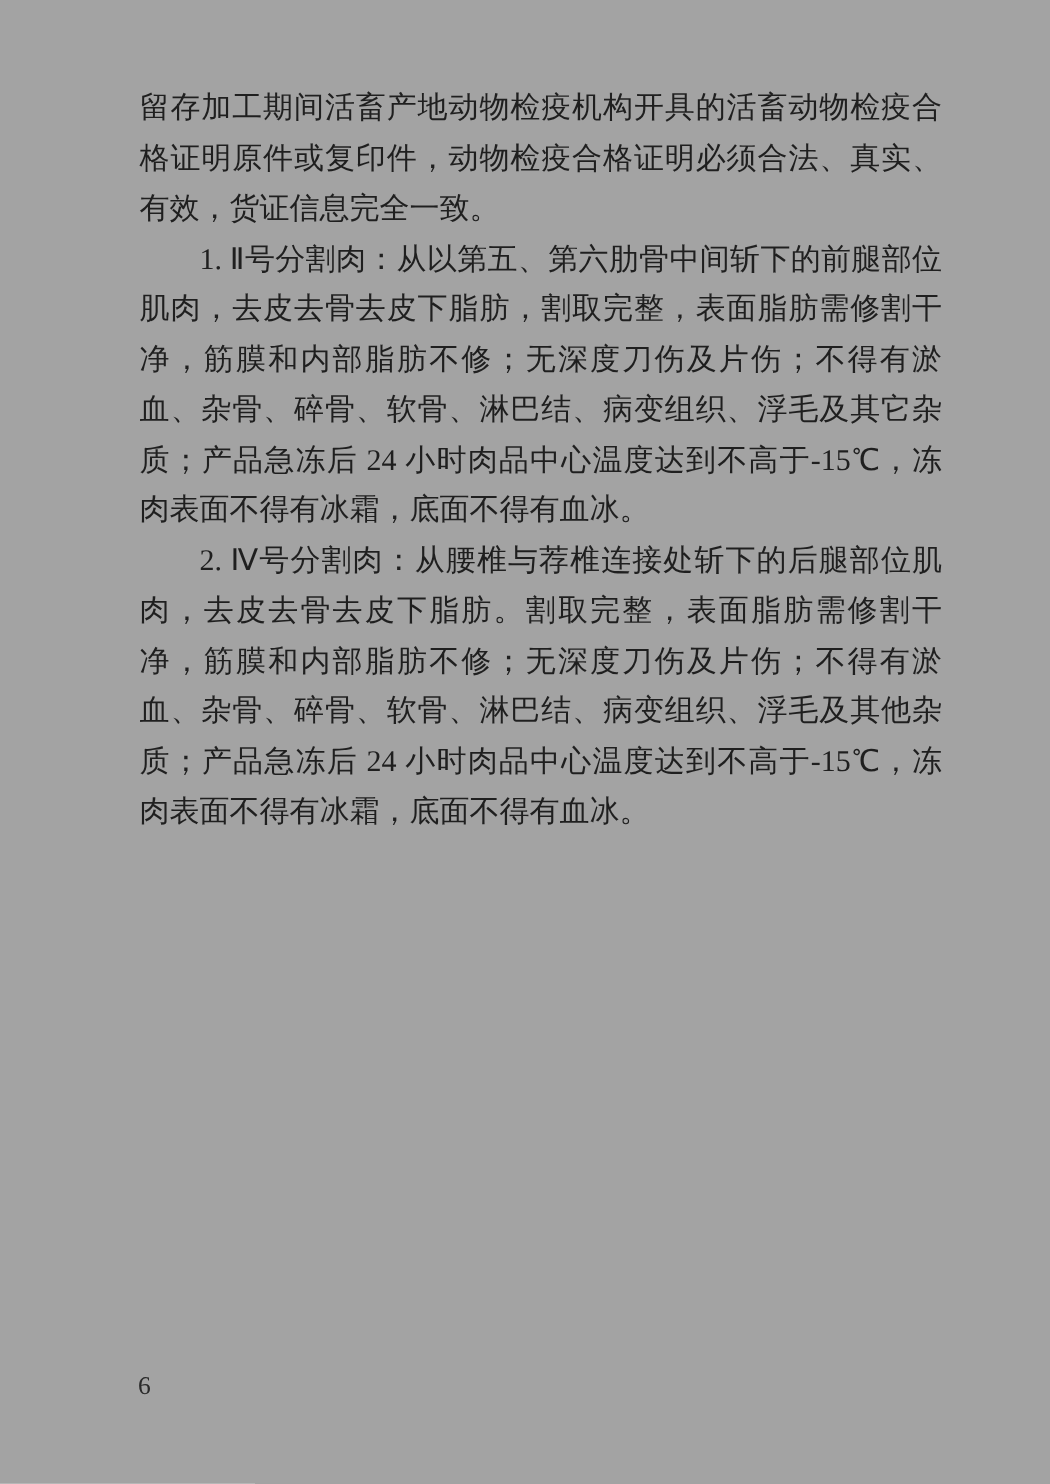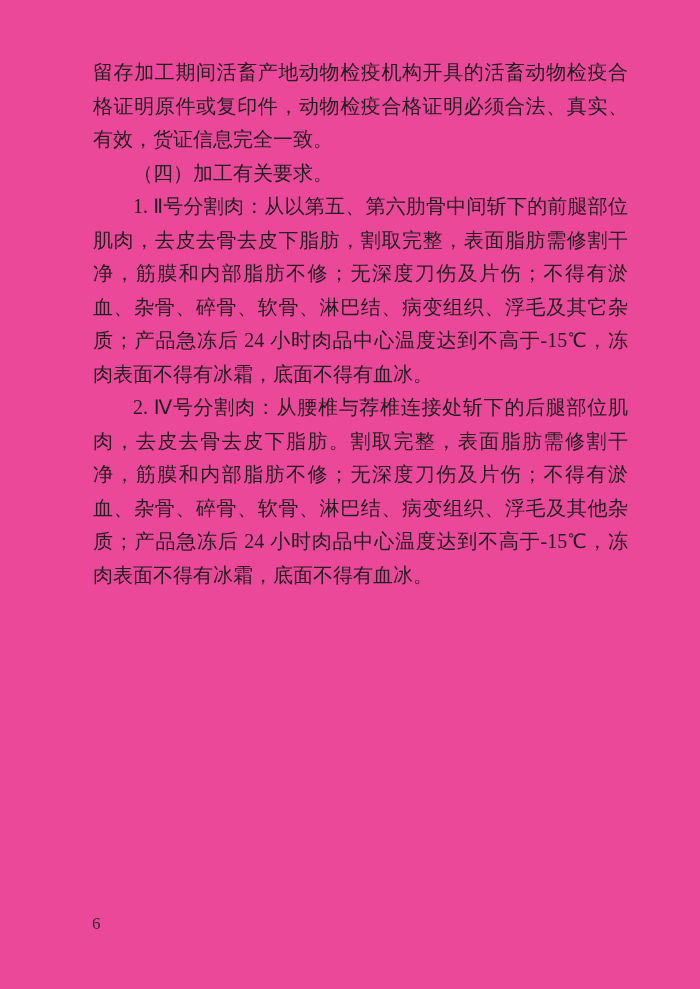--- a/index.html
+++ b/index.html
@@ -9,21 +9,21 @@
   body {
     width: 700px;
     height: 989px;
     background: #f2f2f2;
     font-family: "Liberation Serif", serif;
   }
   .page {
     position: relative;
     width: 700px;
     height: 989px;
-    background: #ec4899;
+    background: #a3a3a3;
     color: #1f1f1f;
     overflow: hidden;
   }
   .content {
     position: absolute;
     left: 93px;
     top: 56px;
     width: 535px;
     font-size: 20px;
     line-height: 33.5px;
@@ -47,18 +47,17 @@
     line-height: 24px;
     color: #2a2a2a;
   }
 </style>
 </head>
 <body>
 
 <div class="page">
   <div class="content">
     <p>留存加工期间活畜产地动物检疫机构开具的活畜动物检疫合格证明原件或复印件，动物检疫合格证明必须合法、真实、有效，货证信息完全一致。</p>
-    <p class="indent">（四）加工有关要求。</p>
     <p class="indent">1. Ⅱ号分割肉：从以第五、第六肋骨中间斩下的前腿部位肌肉，去皮去骨去皮下脂肪，割取完整，表面脂肪需修割干净，筋膜和内部脂肪不修；无深度刀伤及片伤；不得有淤血、杂骨、碎骨、软骨、淋巴结、病变组织、浮毛及其它杂质；产品急冻后 24 小时肉品中心温度达到不高于-15℃，冻肉表面不得有冰霜，底面不得有血冰。</p>
     <p class="indent">2. Ⅳ号分割肉：从腰椎与荐椎连接处斩下的后腿部位肌肉，去皮去骨去皮下脂肪。割取完整，表面脂肪需修割干净，筋膜和内部脂肪不修；无深度刀伤及片伤；不得有淤血、杂骨、碎骨、软骨、淋巴结、病变组织、浮毛及其他杂质；产品急冻后 24 小时肉品中心温度达到不高于-15℃，冻肉表面不得有冰霜，底面不得有血冰。</p>
   </div>
   <div class="page-number">6</div>
 </div>
 
 </body></html>

